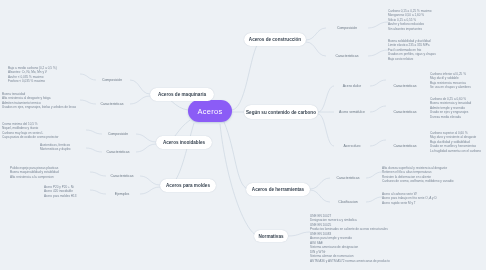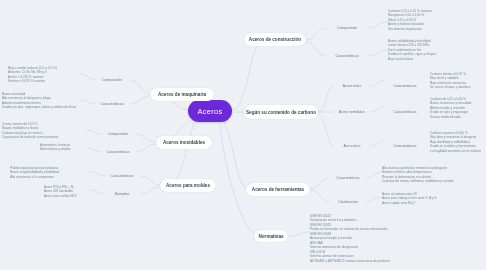--- a/index.html
+++ b/index.html
@@ -9,21 +9,21 @@
     font-family:"Liberation Sans", sans-serif;
     overflow:hidden;
     position:relative;
   }
   #canvas{position:absolute;inset:0;width:486px;height:270px;}
   svg.links{position:absolute;left:0;top:0;width:486px;height:270px;pointer-events:none;}
 
   .node{position:absolute;box-sizing:border-box;}
 
   .root{
-    background:#6d28d9;
+    background:#8b5cf6;
     color:#ffffff;
     border-radius:999px;
     font-size:7.5px;
     letter-spacing:.3px;
     display:flex;align-items:center;justify-content:center;
     box-shadow:0 1px 2px rgba(60,110,150,.25);
   }
 
   .pill{
     background:#ffffff;

